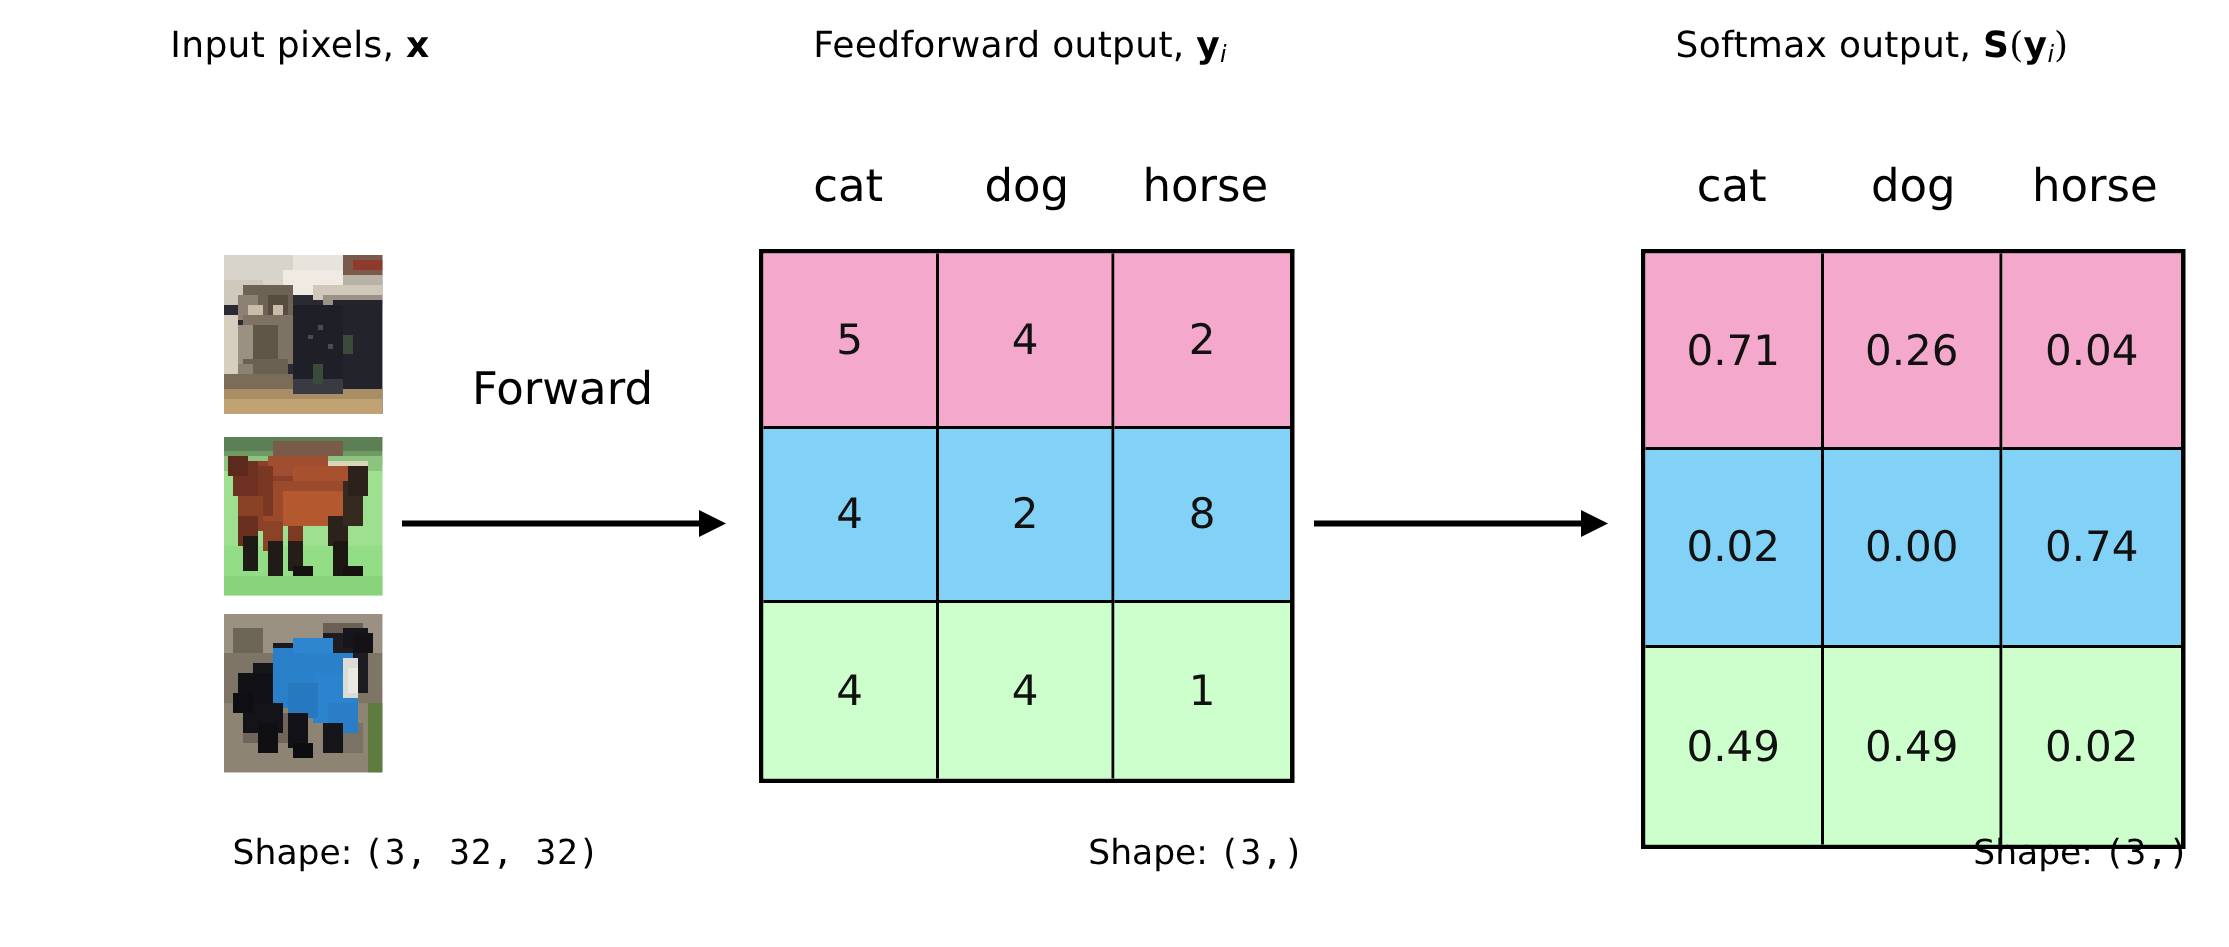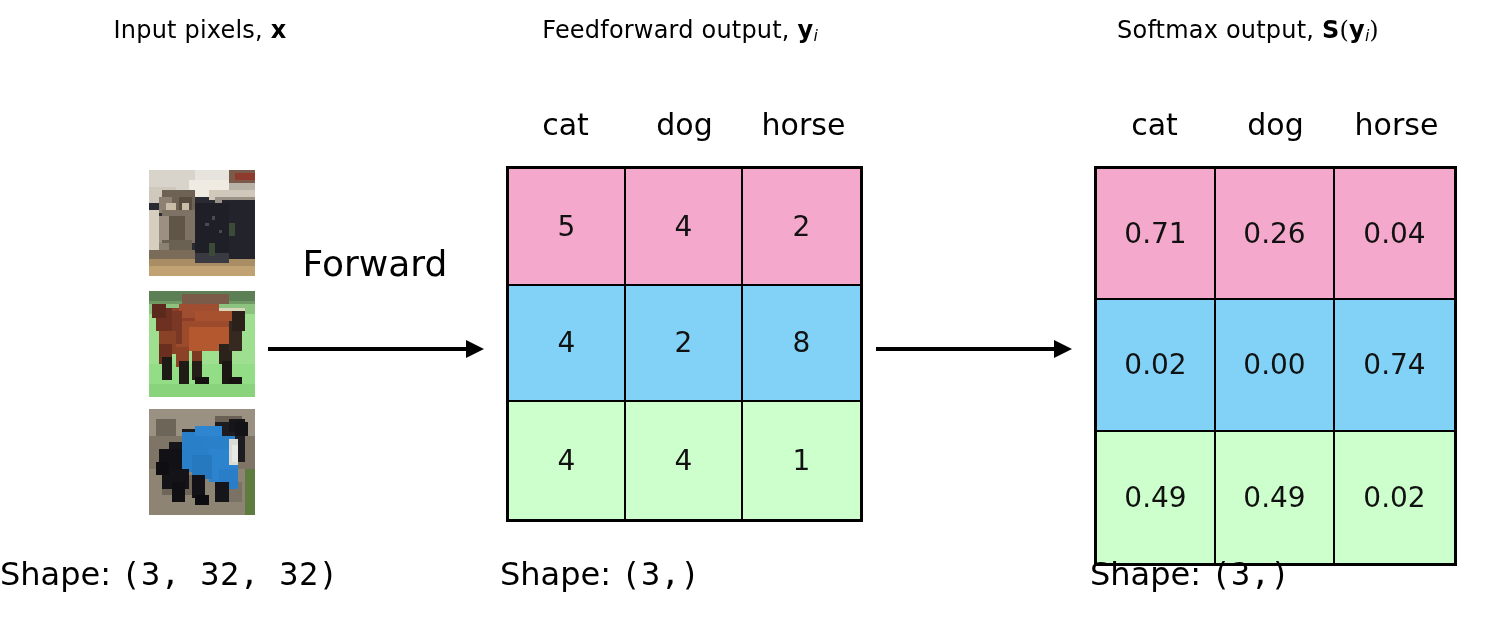--- a/index.html
+++ b/index.html
@@ -77,33 +77,33 @@
   }
   .arrow-head {
     position: absolute;
     width: 0; height: 0;
     border-top: 9px solid transparent;
     border-bottom: 9px solid transparent;
     border-left: 18px solid #000;
   }
   .arrow-label {
     position: absolute;
-    font-size: 36px;
+    font-size: 30px;
     line-height: 1.35;
     text-align: center;
     white-space: nowrap;
   }
 
   
   .shape-caption {
     position: absolute;
-    font-size: 32px;
+    font-size: 23px;
     line-height: 1;
     white-space: nowrap;
-    text-align: left;
+    text-align: right;
   }
   .mono { font-family: "DejaVu Sans Mono", monospace; letter-spacing: 0.5px; }
 
   
   .thumb {
     position: absolute;
     width: 106px;
     height: 106px;
     overflow: hidden;
   }

